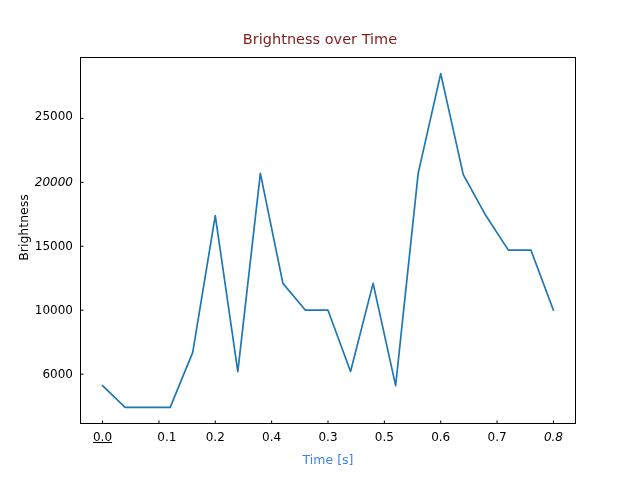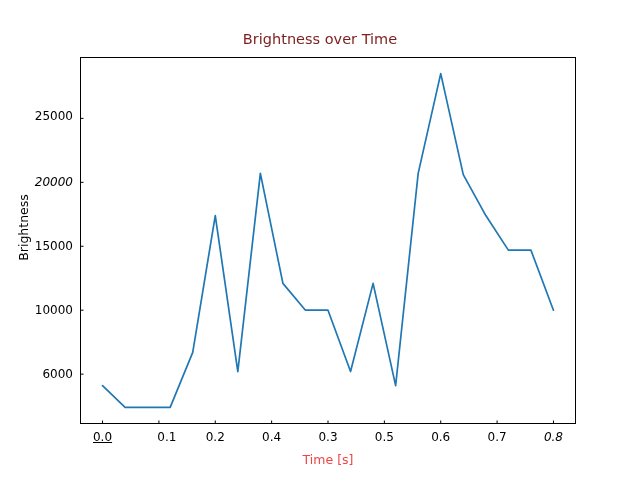--- a/index.html
+++ b/index.html
@@ -55,21 +55,21 @@
     text-align: center;
     transform: translateX(-50%);
   }
   #xlabel {
     position: absolute;
     left: 80px;
     top: 452px;
     width: 496px;
     text-align: center;
     font-size: 12.5px;
-    color: #ef4444;
+    color: #3b82f6;
   }
   #ylabel {
     position: absolute;
     left: -37px;
     top: 220px;
     width: 120px;
     text-align: center;
     font-size: 12.5px;
     color: #000000;
     transform: rotate(-90deg);

